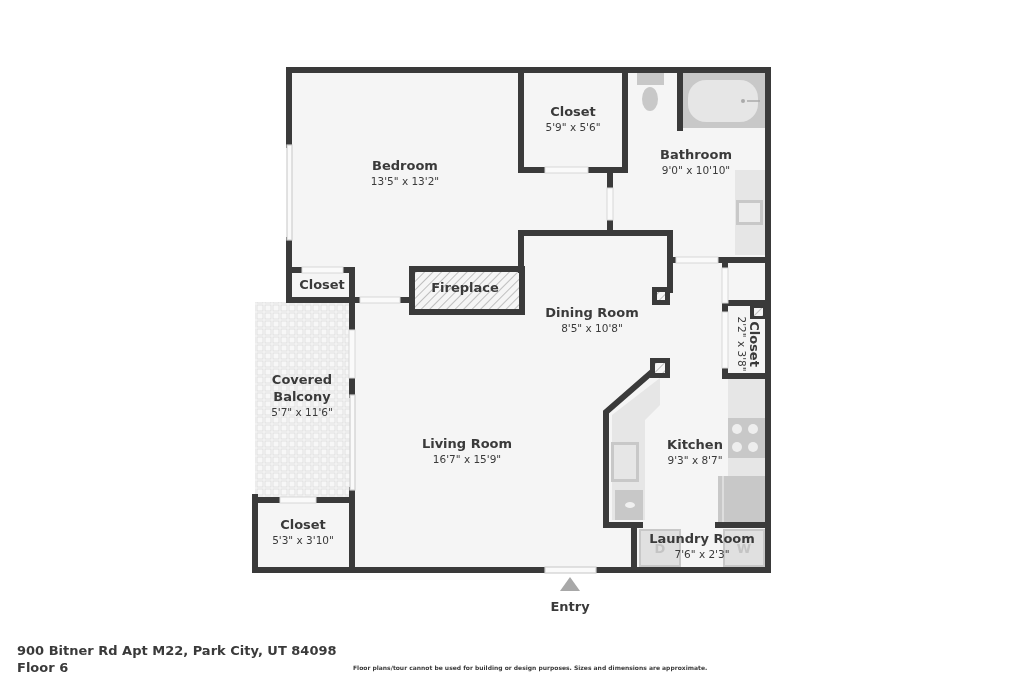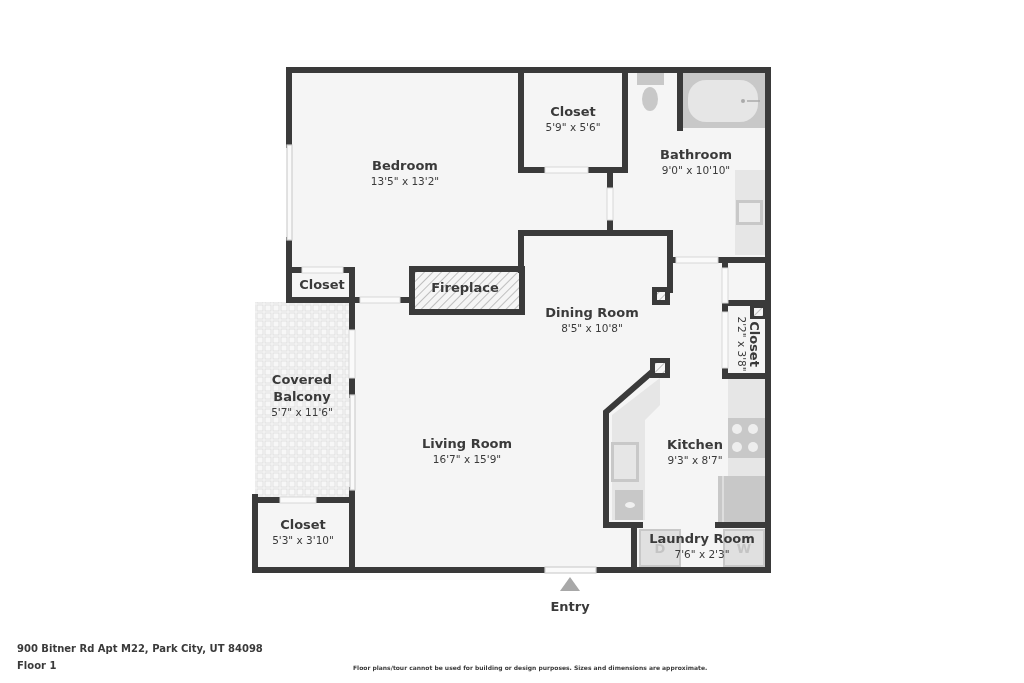--- a/index.html
+++ b/index.html
@@ -1,21 +1,21 @@
 <!DOCTYPE html>
 <html><head>
 <meta charset="utf-8">
 <style>
   html, body { margin: 0; padding: 0; background: #ffffff; }
   body { width: 1024px; height: 683px; position: relative; overflow: hidden; font-family: "DejaVu Sans", sans-serif; }
   #plan { position: absolute; left: 0; top: 0; }
   .room-name { font-family: "DejaVu Sans", sans-serif; font-weight: bold; font-size: 13px; fill: #3a3a3a; text-anchor: middle; }
   .room-dim { font-family: "DejaVu Sans", sans-serif; font-size: 10.5px; fill: #3a3a3a; text-anchor: middle; }
   .entry-label { font-family: "DejaVu Sans", sans-serif; font-weight: bold; font-size: 13px; fill: #3a3a3a; text-anchor: middle; }
-  .footer-address, .footer-floor { position: absolute; left: 17px; font-family: "DejaVu Sans", sans-serif; font-weight: bold; font-size: 10px; color: #3a3a3a; }
+  .footer-address, .footer-floor { position: absolute; left: 17px; font-family: "DejaVu Sans", sans-serif; font-weight: bold; font-size: 13px; color: #3a3a3a; }
   .footer-address { top: 643px; }
   .footer-floor { top: 660px; }
   .footer-disclaimer { position: absolute; left: 353px; top: 664px; font-family: "DejaVu Sans", sans-serif; font-weight: bold; font-size: 6px; color: #3a3a3a; white-space: nowrap; }
 </style>
 </head>
 <body>
 
 <svg id="plan" width="1024" height="683" viewBox="0 0 1024 683" xmlns="http://www.w3.org/2000/svg">
   <defs>
     <pattern id="hatch" width="6" height="6" patternUnits="userSpaceOnUse" patternTransform="rotate(45)">
@@ -189,14 +189,14 @@
 
     <text class="room-name" x="303" y="529">Closet</text>
     <text class="room-dim" x="303" y="544">5'3" x 3'10"</text>
 
     <text class="room-name" x="702" y="543">Laundry Room</text>
     <text class="room-dim" x="702" y="558">7'6" x 2'3"</text>
   </g>
 </svg>
 
 <div class="footer-address">900 Bitner Rd Apt M22, Park City, UT 84098</div>
-<div class="footer-floor">Floor 1</div>
+<div class="footer-floor">Floor 6</div>
 <div class="footer-disclaimer">Floor plans/tour cannot be used for building or design purposes. Sizes and dimensions are approximate.</div>
 
 </body></html>

